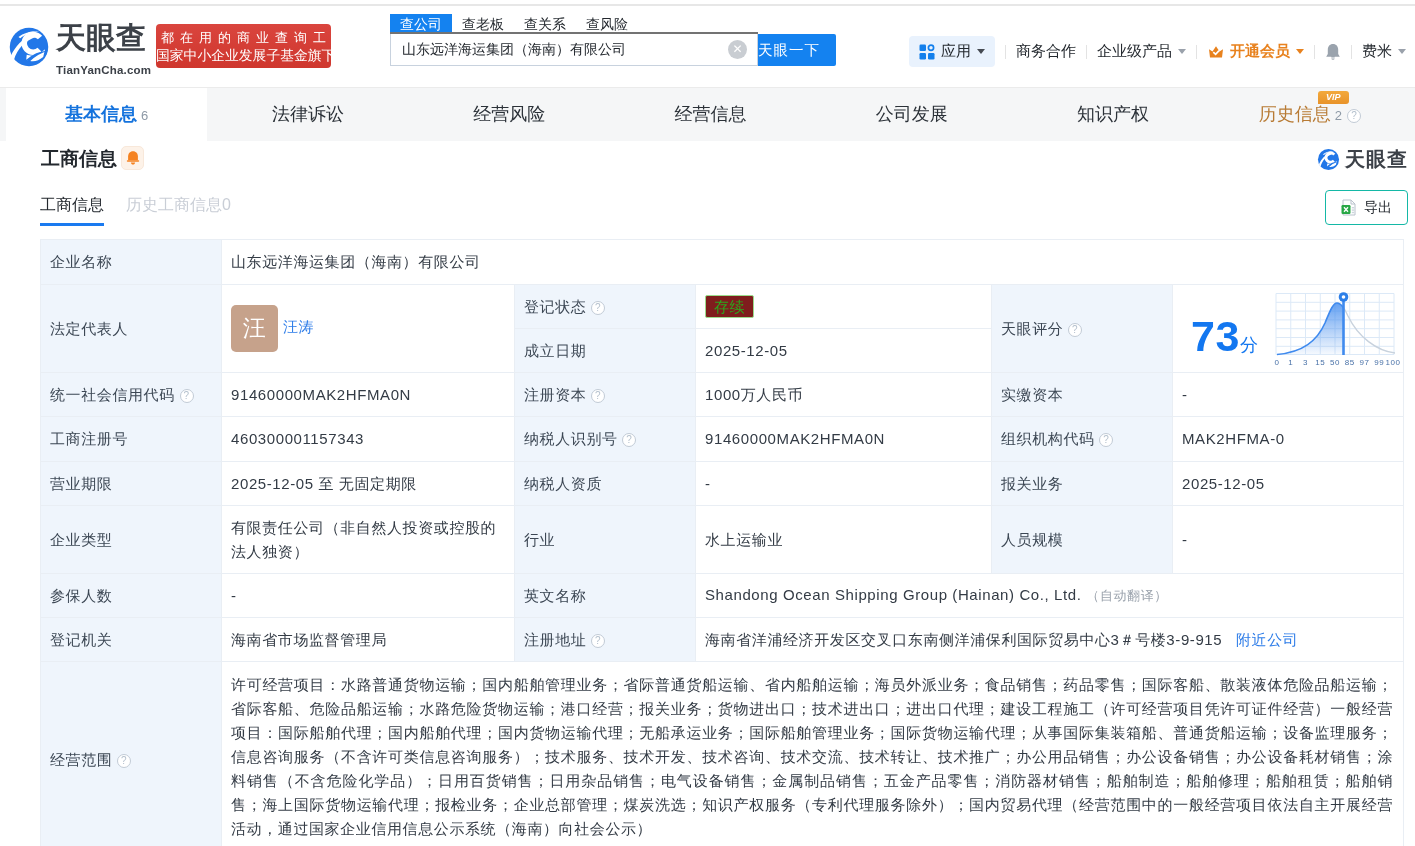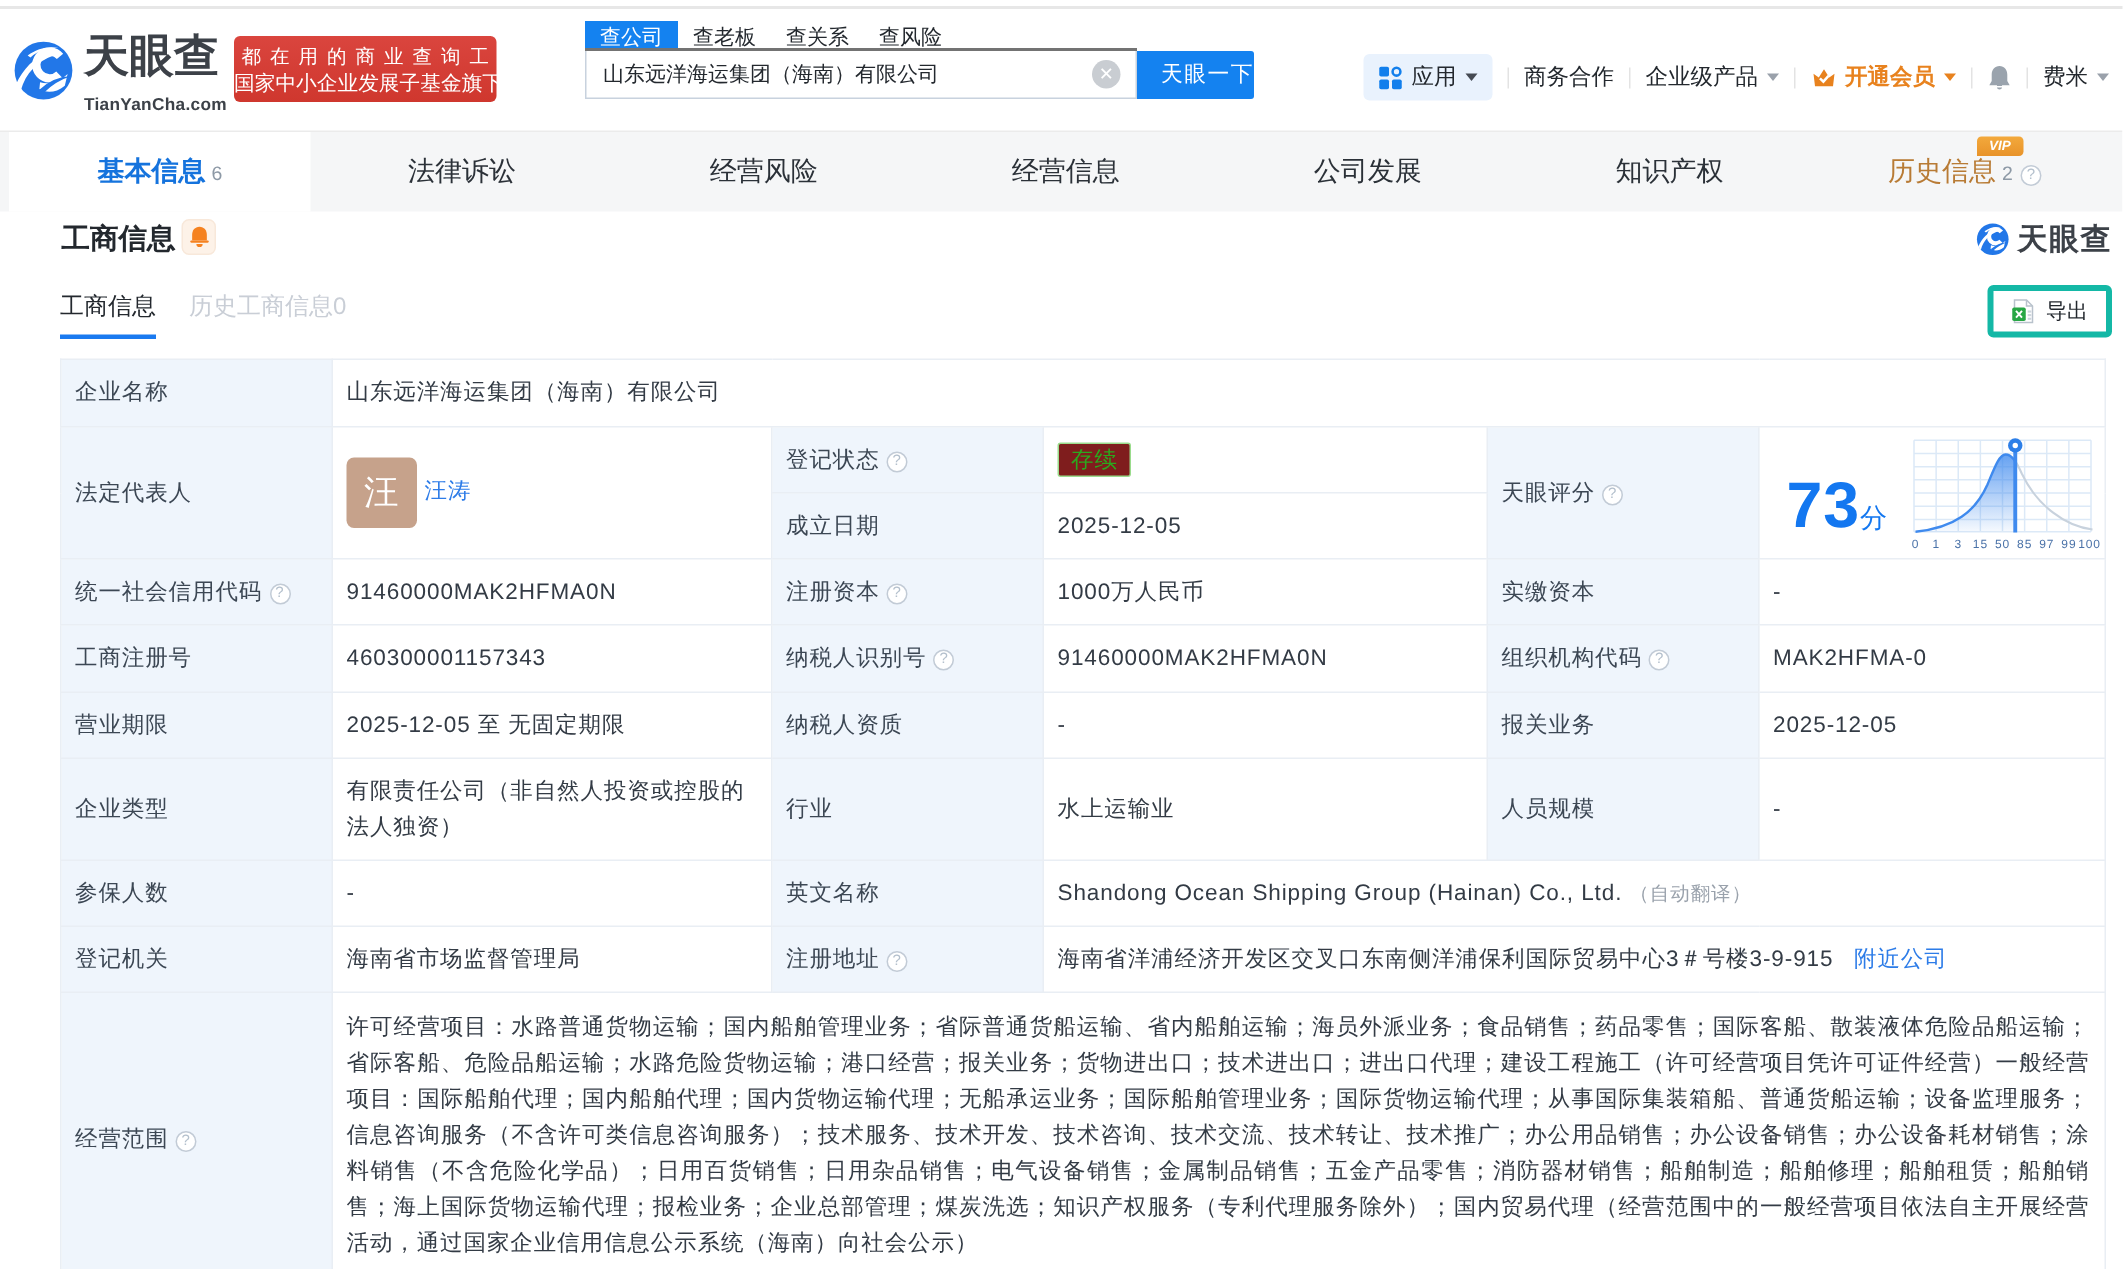--- a/index.html
+++ b/index.html
@@ -17,21 +17,21 @@
 .redbox .l2 { font-size:13.8px; letter-spacing:0; line-height:19px; white-space:nowrap; }
 .search { position:absolute; left:390px; top:14px; }
 .stabs { display:flex; width:368px; height:20px; border-bottom:2px solid #737373; font-size:14px; }
 .stabs .st { padding:0 10px; line-height:20px; color:#23282e; }
 .stabs .st.act { background:#1482f0; color:#fff; }
 .sbar { display:flex; height:32px; }
 .sinput { width:368px; height:32px; border:1px solid #c8d2de; border-top:none; background:#fff; position:relative;
   font-size:14px; line-height:30px; padding-left:11px; color:#23282e; }
 .sclear { position:absolute; right:10px; top:6px; width:19px; height:19px; border-radius:50%; background:#c9cdd2;
   color:#fff; text-align:center; line-height:19px; font-size:12px; }
-.sbtn { width:78px; height:32px; background:#1482f0; color:#fff; font-size:14.5px; letter-spacing:1px; text-align:right;
+.sbtn { width:78px; height:32px; background:#1482f0; color:#fff; font-size:14.5px; letter-spacing:1px; text-align:left;
   line-height:32px; border-radius:0 2px 2px 0; }
 .hmenu { position:absolute; right:9px; top:36px; height:31px; display:flex; align-items:center; font-size:15px; color:#23282e; }
 .hmenu .sep { width:1px; height:14px; background:#e3e3e3; margin:0 10px; }
 .appbtn { display:flex; align-items:center; background:#e9f2fd; border-radius:4px; height:31px; padding:0 10px; }
 .appbtn svg { margin-right:6px; }
 .caret { display:inline-block; width:0; height:0; border-left:4.5px solid transparent; border-right:4.5px solid transparent;
   border-top:5.5px solid #454a52; margin-left:6px; }
 .caret.gray { border-top-color:#9aa1ab; }
 .caret.org { border-top-color:#e8821e; }
 .vipword { color:#e8821e; font-weight:bold; }
@@ -48,21 +48,21 @@
 
 .content { position:absolute; left:14px; top:0; width:1415px; height:846px; pointer-events:none; }
 .title { position:absolute; left:27px; top:146px; font-size:19px; font-weight:bold; color:#23282e; }
 .bell-badge { position:absolute; left:107px; top:146px; width:23px; height:24px; background:#fdf2e8; border:1px solid #f8e8da; border-radius:5px; text-align:center;}
 .wlogo { position:absolute; right:21px; top:146px; display:flex; align-items:center; }
 .wlogo .cn { font-size:20px; font-weight:900; color:#3c4148; letter-spacing:1px; margin-left:5px; }
 .subtabs { position:absolute; left:26px; top:197px; display:flex; font-size:16px; }
 .subtabs { line-height:16px; }
 .subtabs .s1 { color:#23282e; padding-bottom:10px; border-bottom:3px solid #1a7af0; }
 .subtabs .s2 { color:#c9ced6; margin-left:22px; }
-.export { position:absolute; right:21px; top:190px; width:83px; height:35px; border:4px solid #14b8a6; border-radius:4px;
+.export { position:absolute; right:21px; top:190px; width:83px; height:35px; border:1px solid #14b8a6; border-radius:4px;
   display:flex; align-items:center; justify-content:center; font-size:14px; color:#23282e; background:#fff; }
 .export svg { margin-right:7px; }
 
 table.info { position:absolute; left:26px; top:239px; width:1363px; border-collapse:collapse; table-layout:fixed;
   font-size:15px; letter-spacing:0.6px; color:#333b45; }
 table.info td { border:1px solid #e9eef4; padding:2px 9px; vertical-align:middle; line-height:22px; }
 td.lb { background:#eff5fc; color:#3c4754; }
 .green { display:inline-block; height:23px; line-height:21px; padding:0 8px; border:1px solid #9adc8c; background:#7f1d1d;
   color:#2ba81d; border-radius:2px; font-size:15px; }
 .avatar { width:47px; height:47px; background:#c6a28b; border-radius:5px; color:#fff; font-size:23px;

